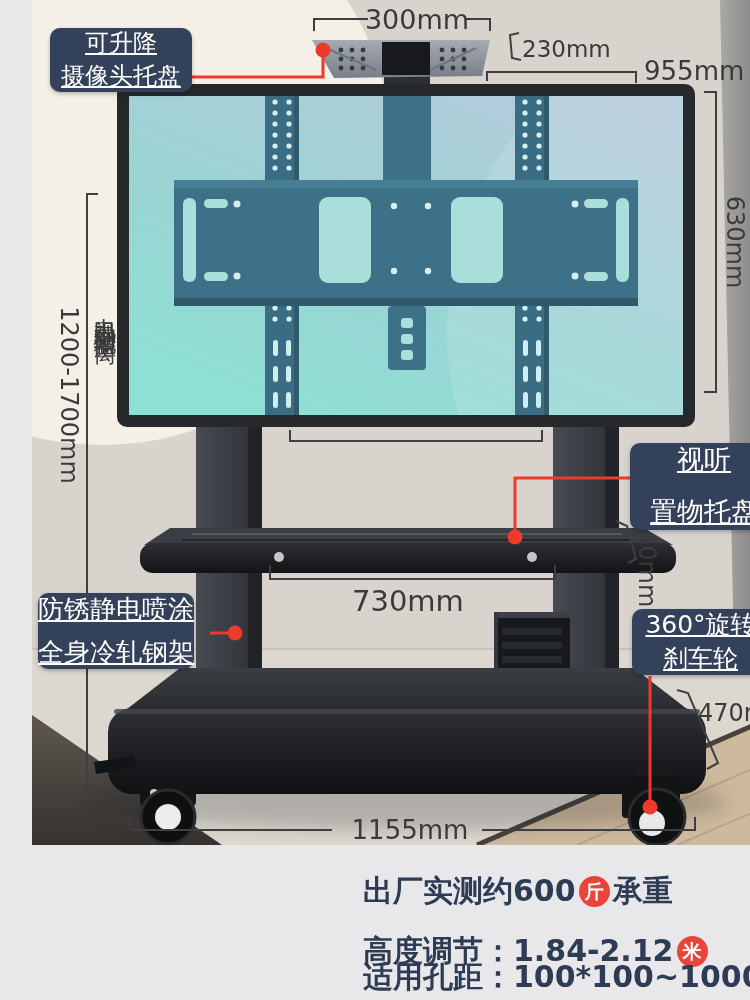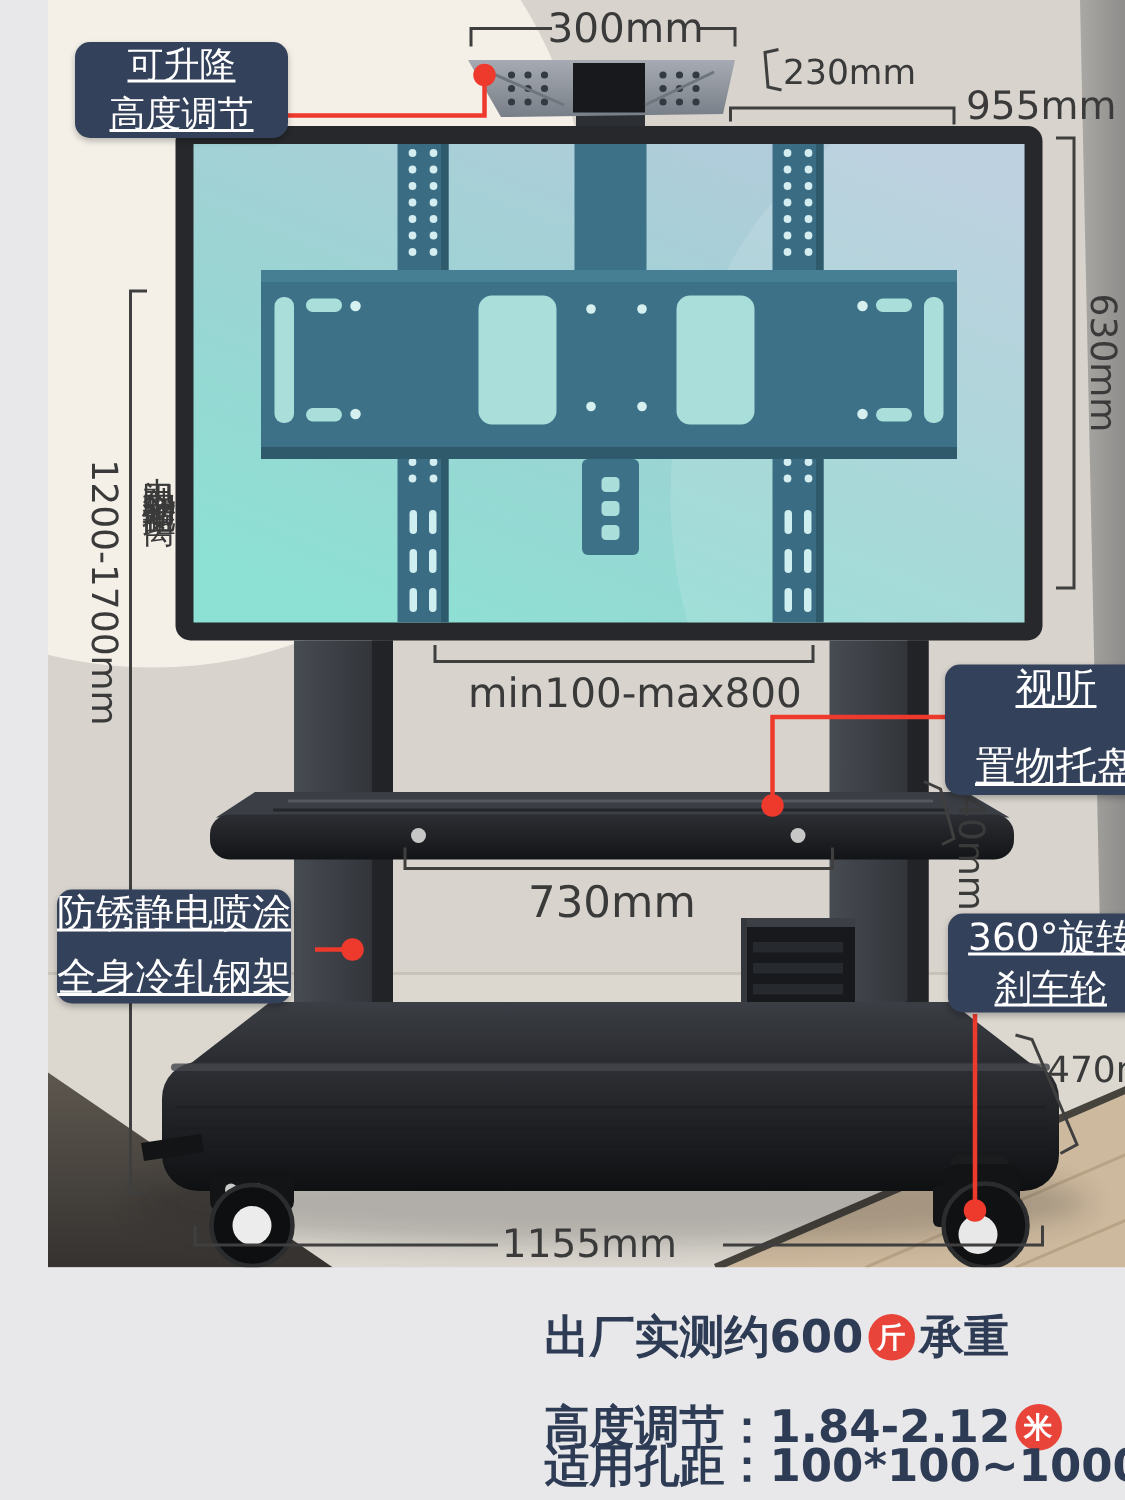--- a/index.html
+++ b/index.html
@@ -303,29 +303,28 @@
     <circle cx="618" cy="807" r="7.5"></circle>
   </g>
 </svg>
 
 <div class="dim" style="left:330px;top:4px;width:110px;text-align:center;font-size:27px;">300mm</div>
 <div class="dim small" style="left:490px;top:36px;">230mm</div>
 <div class="dim" style="left:612px;top:56px;">955mm</div>
 <div class="dim rot" style="left:703px;top:242px;font-size:24px;">630mm</div>
 <div class="dim rot" style="left:37px;top:395px;font-size:24px;">1200-1700mm</div>
 <div class="vtext" style="position:absolute;left:58px;top:300px;">电视中心到地面距离</div>
-<div class="dim" style="left:280px;top:447px;width:210px;text-align:center;font-size:27px;">min100-max800</div>
 <div class="dim rot" style="left:615px;top:561px;font-size:24px;">340mm</div>
 <div class="dim" style="left:320px;top:584px;width:110px;text-align:center;font-size:29px;">730mm</div>
 <div class="dim" style="left:666px;top:699px;font-size:24px;">470mm</div>
-<div class="dim" style="left:296px;top:815px;width:130px;text-align:center;">1155mm</div>
+<div class="dim" style="left:313px;top:815px;width:130px;text-align:center;">1155mm</div>
 
 <div class="callout" id="callout-camera">
   <span>可升降</span>
-  <span>高度调节</span>
+  <span>摄像头托盘</span>
 </div>
 <div class="callout" id="callout-av">
   <span>视听</span>
   <span>置物托盘</span>
 </div>
 <div class="callout" id="callout-steel">
   <span>防锈静电喷涂</span>
   <span>全身冷轧钢架</span>
 </div>
 <div class="callout" id="callout-wheel">

